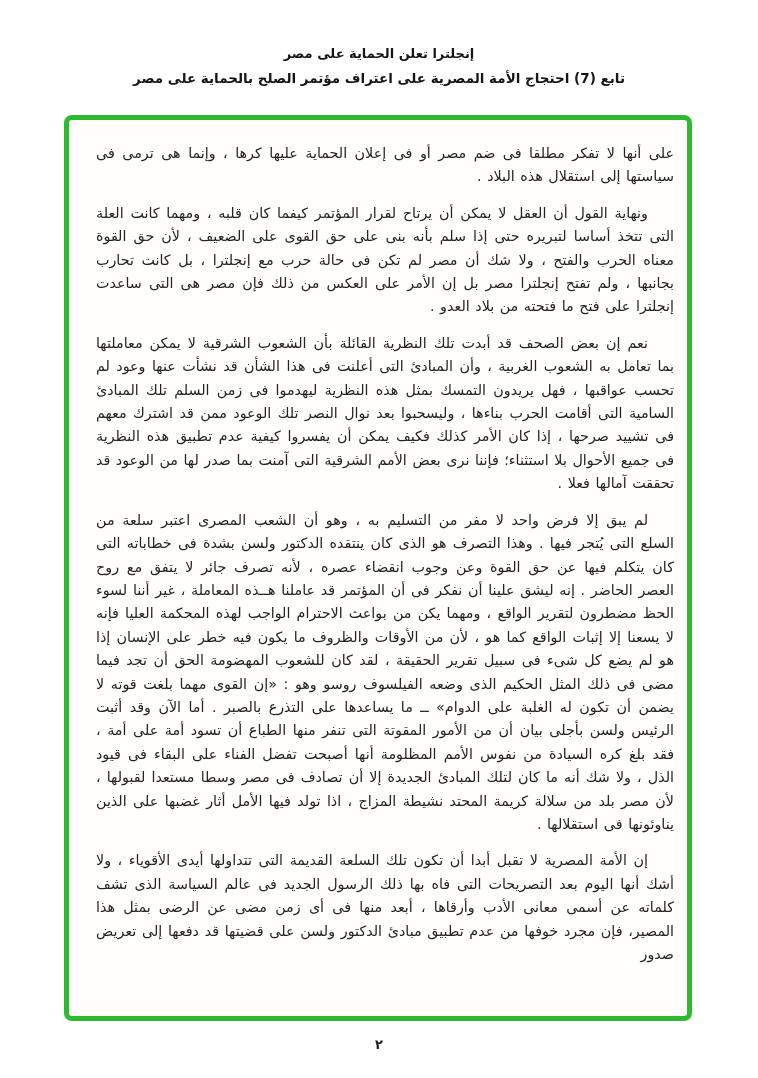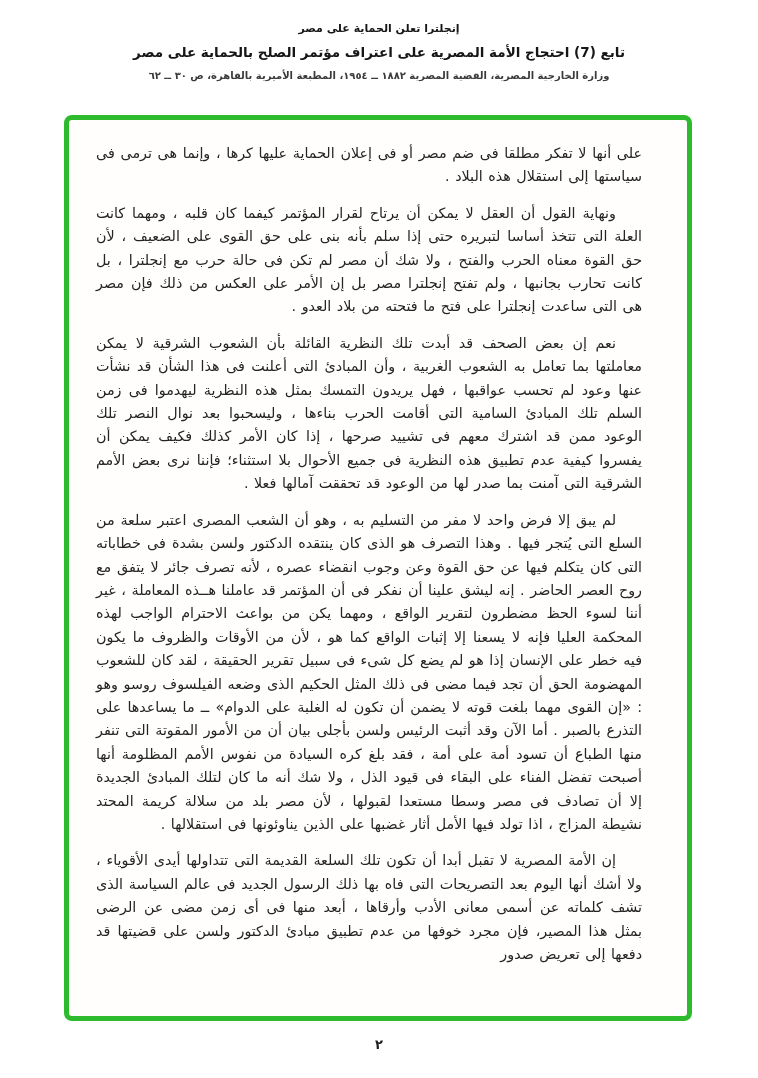--- a/index.html
+++ b/index.html
@@ -22,24 +22,25 @@
 
   
   .doc-header {
     position: absolute;
     top: 22px;
     left: 0;
     width: 100%;
     text-align: center;
   }
   .h-line1 {
-    font-size: 11px;
+    font-size: 13px;
     font-weight: bold;
     color: #161616;
     margin-bottom: 9px;
+    margin-top: 24px;
   }
   .h-line2 {
     font-size: 13.5px;
     font-weight: bold;
     color: #161616;
     margin-bottom: 10px;
   }
   .h-line3 {
     font-size: 10px;
     font-weight: bold;
@@ -49,21 +50,21 @@
   
   .green-box {
     position: absolute;
     top: 115px;
     left: 64px;
     width: 628px;
     height: 906px;
     border: 5px solid var(--accent, #2dbb2d);
     border-radius: 8px;
     background: #fffefd;
-    padding: 22px 45px 18px 27px;
+    padding: 22px 13px 18px 27px;
     overflow: hidden;
   }
 
   .para {
     direction: rtl;
     text-align: justify;
     font-size: 14.3px;
     line-height: 23.4px;
     color: #242424;
     text-indent: 26px;
@@ -86,21 +87,20 @@
   }
 </style>
 </head>
 <body>
 
 <div class="page">
 
   <header class="doc-header">
     <div class="h-line1">إنجلترا تعلن الحماية على مصر</div>
     <div class="h-line2">تابع (7) احتجاج الأمة المصرية على اعتراف مؤتمر الصلح بالحماية على مصر</div>
-    <div class="h-line3">وزارة الخارجية المصرية، القضية المصرية ١٨٨٢ ــ ١٩٥٤، المطبعة الأميرية بالقاهرة، ص ٣٠ ــ ٦٢</div>
   </header>
 
   <main class="green-box">
     <p class="para">على أنها لا تفكر مطلقا فى ضم مصر أو فى إعلان الحماية عليها كرها ، وإنما هى ترمى فى سياستها إلى استقلال هذه البلاد .</p>
     <p class="para">ونهاية القول أن العقل لا يمكن أن يرتاح لقرار المؤتمر كيفما كان قلبه ، ومهما كانت العلة التى تتخذ أساسا لتبريره حتى إذا سلم بأنه بنى على حق القوى على الضعيف ، لأن حق القوة معناه الحرب والفتح ، ولا شك أن مصر لم تكن فى حالة حرب مع إنجلترا ، بل كانت تحارب بجانبها ، ولم تفتح إنجلترا مصر بل إن الأمر على العكس من ذلك فإن مصر هى التى ساعدت إنجلترا على فتح ما فتحته من بلاد العدو .</p>
     <p class="para">نعم إن بعض الصحف قد أبدت تلك النظرية القائلة بأن الشعوب الشرقية لا يمكن معاملتها بما تعامل به الشعوب الغربية ، وأن المبادئ التى أعلنت فى هذا الشأن قد نشأت عنها وعود لم تحسب عواقبها ، فهل يريدون التمسك بمثل هذه النظرية ليهدموا فى زمن السلم تلك المبادئ السامية التى أقامت الحرب بناءها ، وليسحبوا بعد نوال النصر تلك الوعود ممن قد اشترك معهم فى تشييد صرحها ، إذا كان الأمر كذلك فكيف يمكن أن يفسروا كيفية عدم تطبيق هذه النظرية فى جميع الأحوال بلا استثناء؛ فإننا نرى بعض الأمم الشرقية التى آمنت بما صدر لها من الوعود قد تحققت آمالها فعلا .</p>
     <p class="para">لم يبق إلا فرض واحد لا مفر من التسليم به ، وهو أن الشعب المصرى اعتبر سلعة من السلع التى يُتجر فيها . وهذا التصرف هو الذى كان ينتقده الدكتور ولسن بشدة فى خطاباته التى كان يتكلم فيها عن حق القوة وعن وجوب انقضاء عصره ، لأنه تصرف جائر لا يتفق مع روح العصر الحاضر . إنه ليشق علينا أن نفكر فى أن المؤتمر قد عاملنا هــذه المعاملة ، غير أننا لسوء الحظ مضطرون لتقرير الواقع ، ومهما يكن من بواعث الاحترام الواجب لهذه المحكمة العليا فإنه لا يسعنا إلا إثبات الواقع كما هو ، لأن من الأوقات والظروف ما يكون فيه خطر على الإنسان إذا هو لم يضع كل شىء فى سبيل تقرير الحقيقة ، لقد كان للشعوب المهضومة الحق أن تجد فيما مضى فى ذلك المثل الحكيم الذى وضعه الفيلسوف روسو وهو : «إن القوى مهما بلغت قوته لا يضمن أن تكون له الغلبة على الدوام» ــ ما يساعدها على التذرع بالصبر . أما الآن وقد أثبت الرئيس ولسن بأجلى بيان أن من الأمور المقوتة التى تنفر منها الطباع أن تسود أمة على أمة ، فقد بلغ كره السيادة من نفوس الأمم المظلومة أنها أصبحت تفضل الفناء على البقاء فى قيود الذل ، ولا شك أنه ما كان لتلك المبادئ الجديدة إلا أن تصادف فى مصر وسطا مستعدا لقبولها ، لأن مصر بلد من سلالة كريمة المحتد نشيطة المزاج ، اذا تولد فيها الأمل أثار غضبها على الذين يناوئونها فى استقلالها .</p>
     <p class="para">إن الأمة المصرية لا تقبل أبدا أن تكون تلك السلعة القديمة التى تتداولها أيدى الأقوياء ، ولا أشك أنها اليوم بعد التصريحات التى فاه بها ذلك الرسول الجديد فى عالم السياسة الذى تشف كلماته عن أسمى معانى الأدب وأرقاها ، أبعد منها فى أى زمن مضى عن الرضى بمثل هذا المصير، فإن مجرد خوفها من عدم تطبيق مبادئ الدكتور ولسن على قضيتها قد دفعها إلى تعريض صدور</p>
   </main>
 

